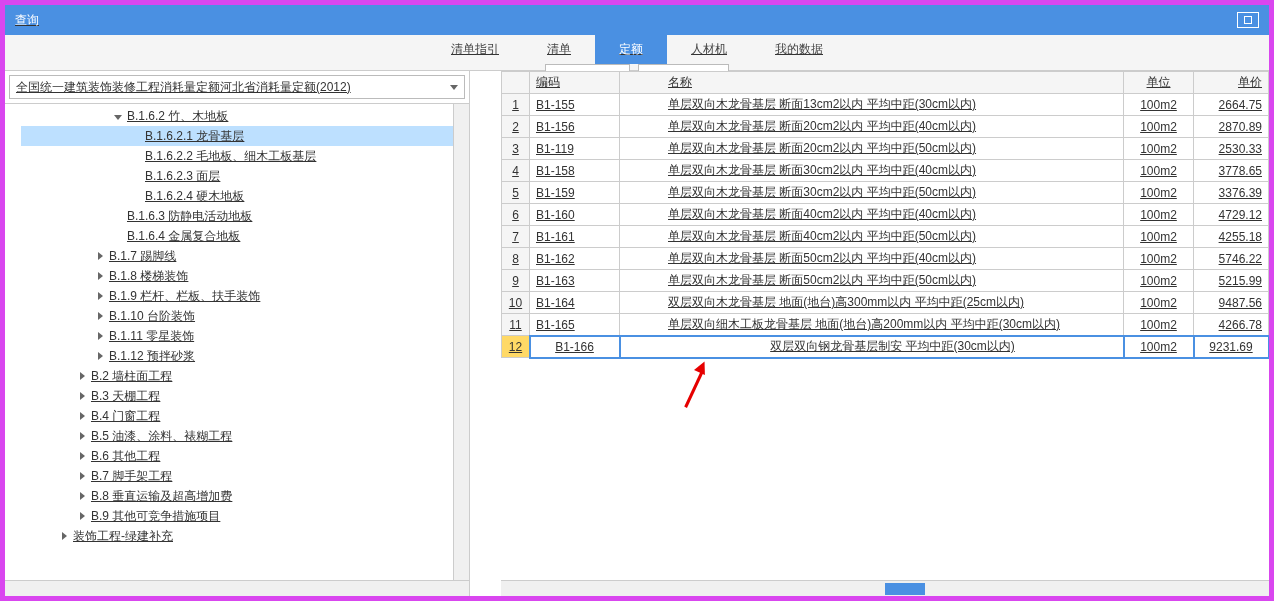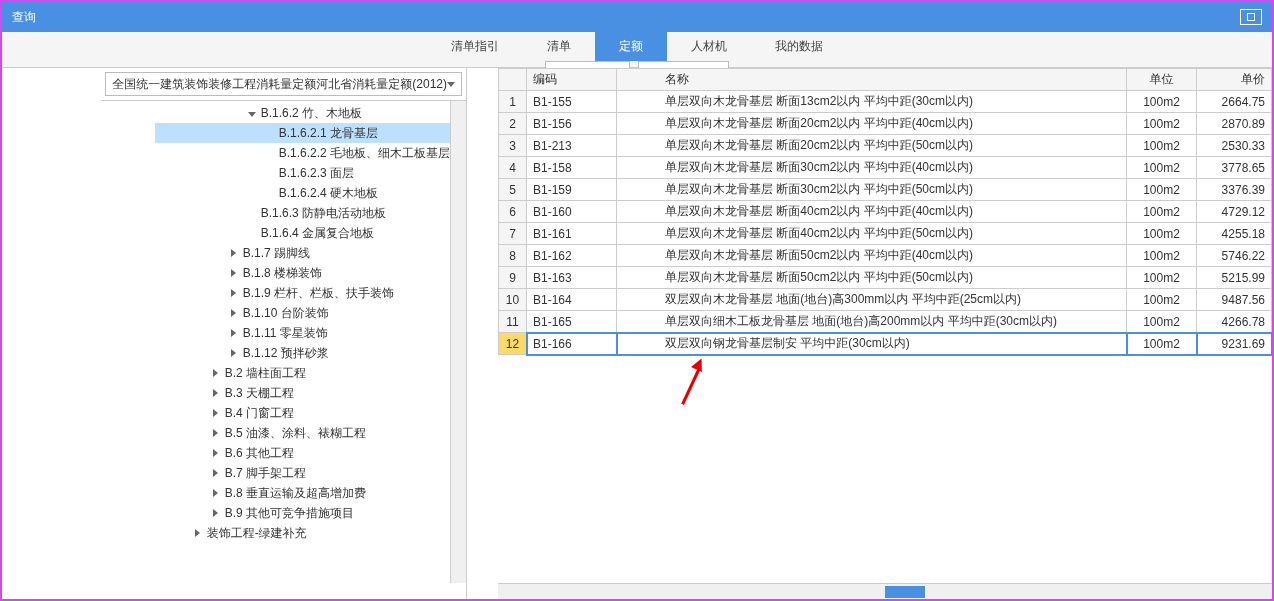--- a/index.html
+++ b/index.html
@@ -1,33 +1,33 @@
 <!DOCTYPE html>
 <html><head>
 <meta charset="utf-8">
 <style>
 * { box-sizing: border-box; margin: 0; padding: 0; }
 body { font-family: "Microsoft YaHei", Arial, sans-serif; font-size: 12px; background: #fff; color: #333; }
 
-.window { width: 1274px; height: 601px; border: 2px solid #d946ef; display: flex; flex-direction: column; }
+.window { width: 1274px; height: 601px; border: 5px solid #d946ef; display: flex; flex-direction: column; text-decoration: underline; }
 .titlebar { background: #4a90e2; color: #fff; height: 30px; display: flex; align-items: center; padding: 0 10px; justify-content: space-between; }
 .titlebar-controls { display: flex; gap: 4px; }
 .ctrl-btn { width: 22px; height: 16px; border: 1px solid #fff; display: flex; align-items: center; justify-content: center; }
 .ctrl-btn span { width: 8px; height: 8px; border: 1px solid #fff; }
 
 .toolbar { height: 36px; background: #f5f5f5; border-bottom: 1px solid #ccc; display: flex; align-items: center; padding: 0 8px; justify-content: space-between; flex-direction: column; }
 .tabs { display: flex; }
 .tab { padding: 6px 24px; cursor: pointer; color: #444; }
 .tab.active { background: #4a90e2; color: #fff; }
 .tool-buttons { display: flex; gap: 8px; }
 .btn { background: #fff; border: 1px solid #bbb; padding: 4px 24px; cursor: pointer; font-size: 12px; }
 
 .content { flex: 1; display: flex; overflow: hidden; }
 
-.left-pane { width: 465px; border-right: 1px solid #ccc; display: flex; flex-direction: column; overflow: hidden; align-items: flex-end; }
+.left-pane { width: 465px; border-right: 1px solid #ccc; display: flex; flex-direction: column; overflow: hidden; }
 .selector { padding: 4px; border-bottom: 1px solid #ccc; }
 .select-box { width: 100%; height: 24px; border: 1px solid #bbb; background: #fff; display: flex; align-items: center; padding: 0 6px; justify-content: space-between; cursor: pointer; }
 .caret-down { width: 0; height: 0; border-left: 4px solid transparent; border-right: 4px solid transparent; border-top: 5px solid #666; }
 .filter-row { padding: 4px 6px; color: #888; border-bottom: 1px solid #ddd; }
 
 .tree { flex: 1; overflow-y: auto; padding: 2px 0; }
 .tree-item { display: flex; align-items: center; height: 20px; cursor: pointer; white-space: nowrap; margin-left: 16px; }
 .tree-item.selected { background: #bde0ff; }
 .tree-toggle { width: 10px; text-align: center; color: #666; font-size: 10px; margin-right: 4px; }
 .tree-spacer { display: inline-block; }
@@ -38,21 +38,21 @@
 .grid { flex: 1; overflow: hidden; position: relative; }
 table { border-collapse: collapse; width: 100%; table-layout: fixed; }
 th, td { border: 1px solid #ccc; padding: 2px 6px; height: 22px; overflow: hidden; text-overflow: ellipsis; white-space: nowrap; }
 th { background: #f5f5f5; font-weight: normal; text-align: center; }
 .col-row { width: 28px; text-align: center; background: #f5f5f5; }
 .col-code { width: 90px; text-align: left; }
 .col-name { text-align: left; padding-left: 48px; }
 .col-unit { width: 70px; text-align: center; }
 .col-price { width: 75px; text-align: right; }
 tr.row-selected .col-row { background: #ffd966; color: #333; }
-tr.row-selected td:not(.col-row) { outline: 2px solid #4a90e2; outline-offset: -1px; }
+tr.row-selected td:not(.col-row) { outline: 2px solid #4a90e2; outline-offset: -1px; text-align: center; }
 
 .arrow-wrap { position: absolute; left: 680px; top: 380px; pointer-events: none; }
 .arrow-body { width: 3px; height: 40px; background: #e60000; transform: rotate(25deg); transform-origin: top; }
 .arrow-head { width: 0; height: 0; border-left: 6px solid transparent; border-right: 6px solid transparent; border-bottom: 12px solid #e60000; position: absolute; top: -10px; left: -5px; transform: rotate(25deg); }
 
 .scroll-bar { height: 16px; background: #f0f0f0; border-top: 1px solid #ccc; position: relative; }
 .scroll-thumb { position: absolute; left: 50%; width: 40px; height: 12px; top: 2px; background: #4a90e2; }
 .v-scroll { width: 16px; background: #f0f0f0; border-left: 1px solid #ccc; }
 .tree-area { flex: 1; display: flex; overflow: hidden; }
 </style>
@@ -231,21 +231,21 @@
               </tr>
               <tr>
                 <td class="col-row">2</td>
                 <td class="col-code">B1-156</td>
                 <td class="col-name">单层双向木龙骨基层 断面20cm2以内 平均中距(40cm以内)</td>
                 <td class="col-unit">100m2</td>
                 <td class="col-price">2870.89</td>
               </tr>
               <tr>
                 <td class="col-row">3</td>
-                <td class="col-code">B1-213</td>
+                <td class="col-code">B1-119</td>
                 <td class="col-name">单层双向木龙骨基层 断面20cm2以内 平均中距(50cm以内)</td>
                 <td class="col-unit">100m2</td>
                 <td class="col-price">2530.33</td>
               </tr>
               <tr>
                 <td class="col-row">4</td>
                 <td class="col-code">B1-158</td>
                 <td class="col-name">单层双向木龙骨基层 断面30cm2以内 平均中距(40cm以内)</td>
                 <td class="col-unit">100m2</td>
                 <td class="col-price">3778.65</td>

